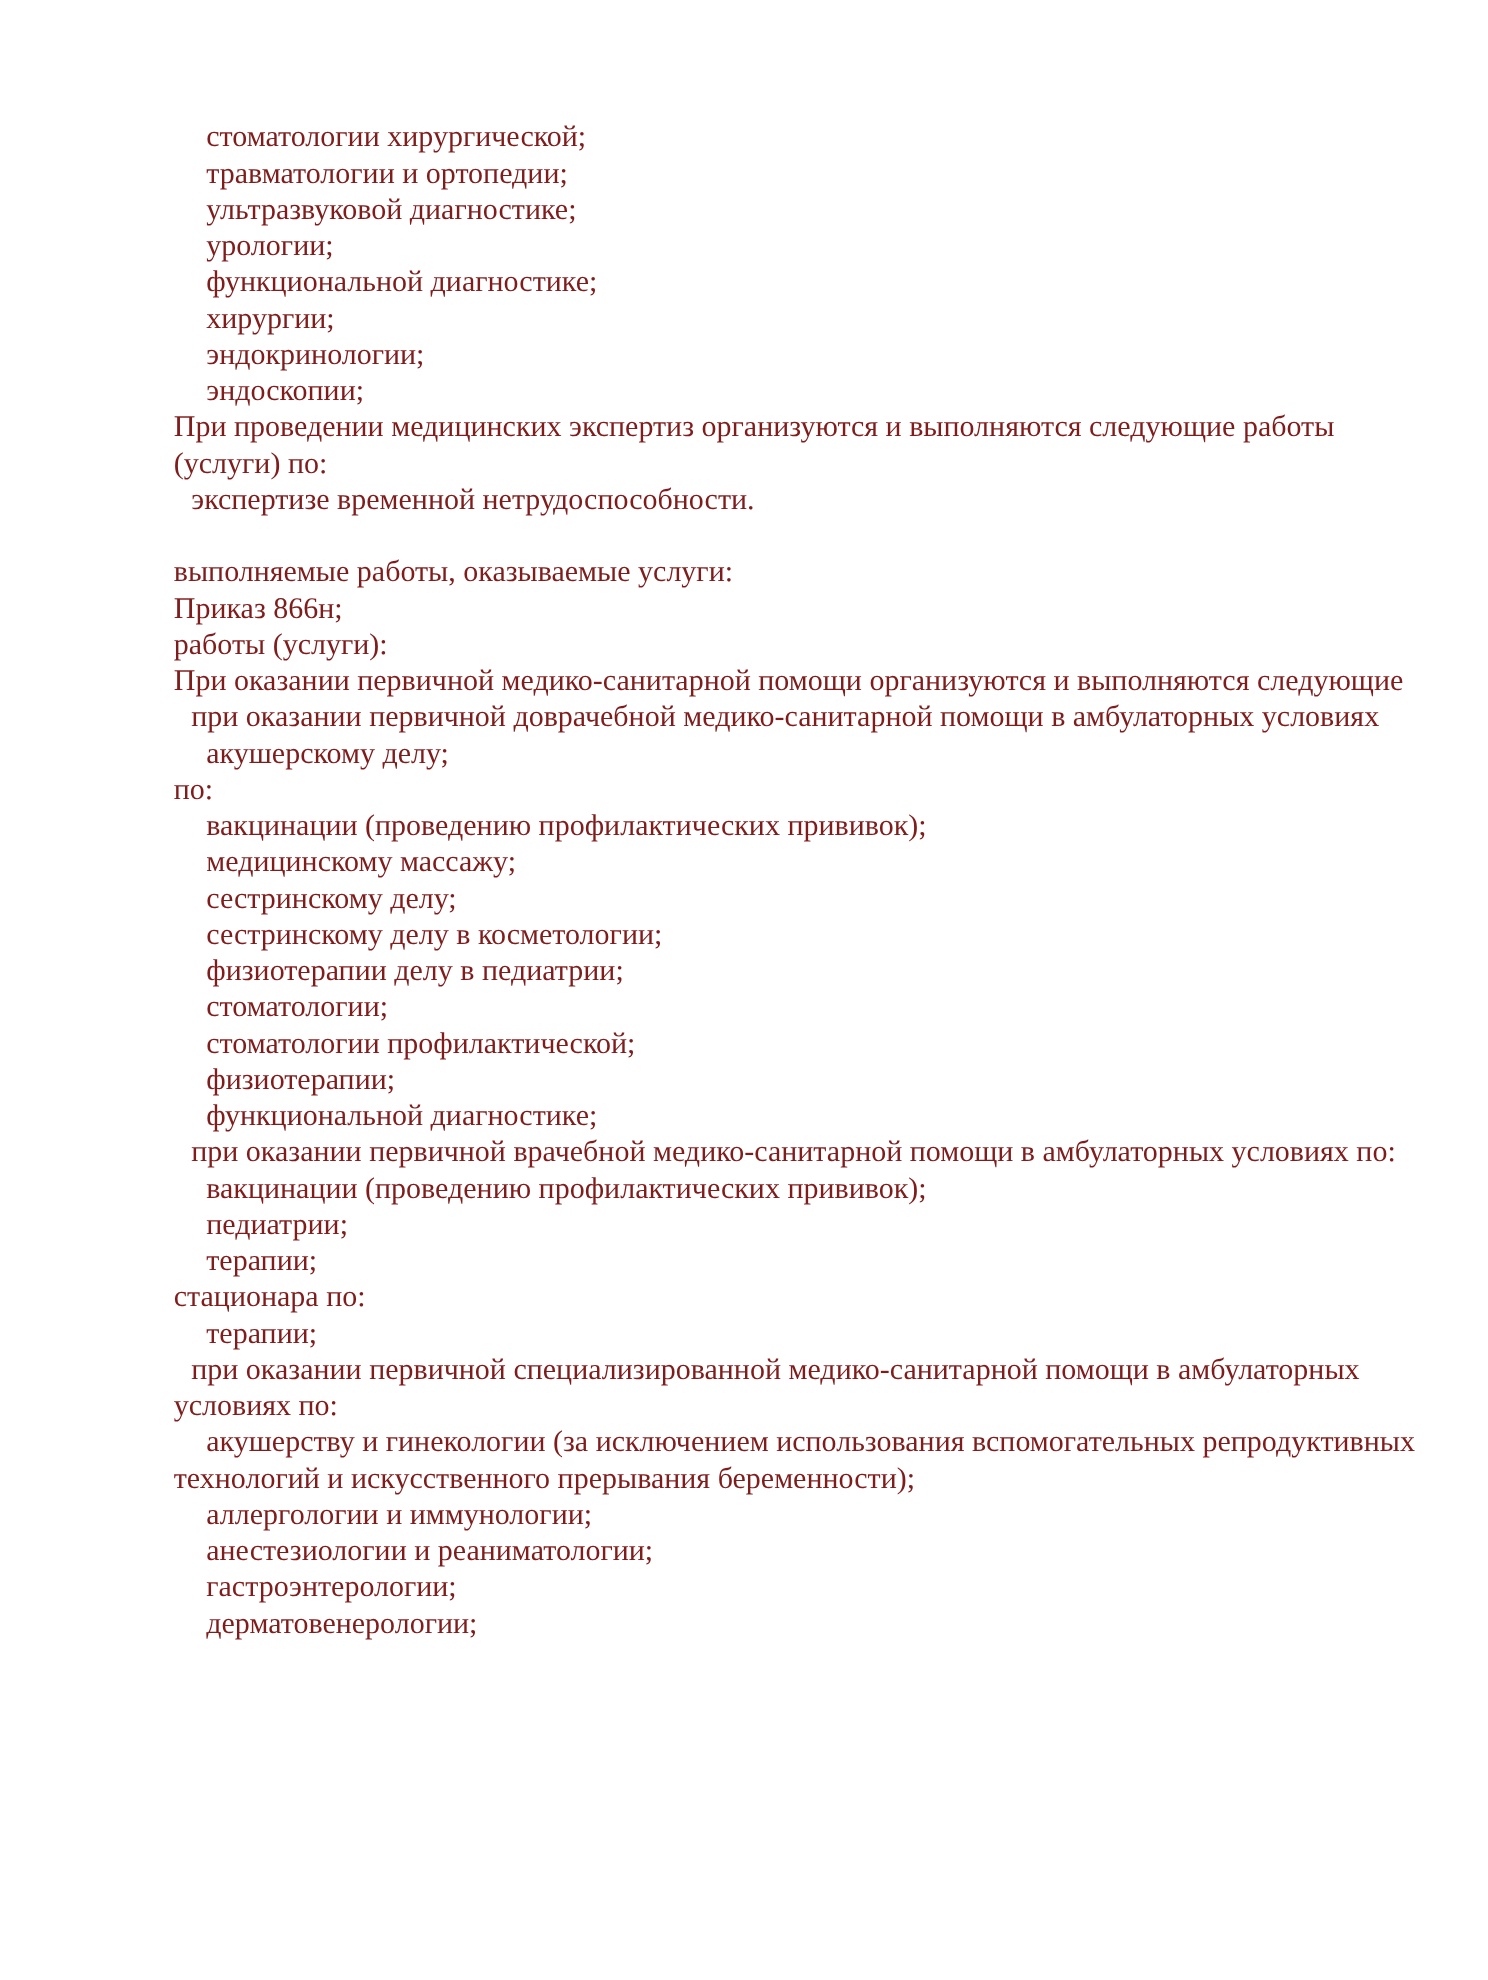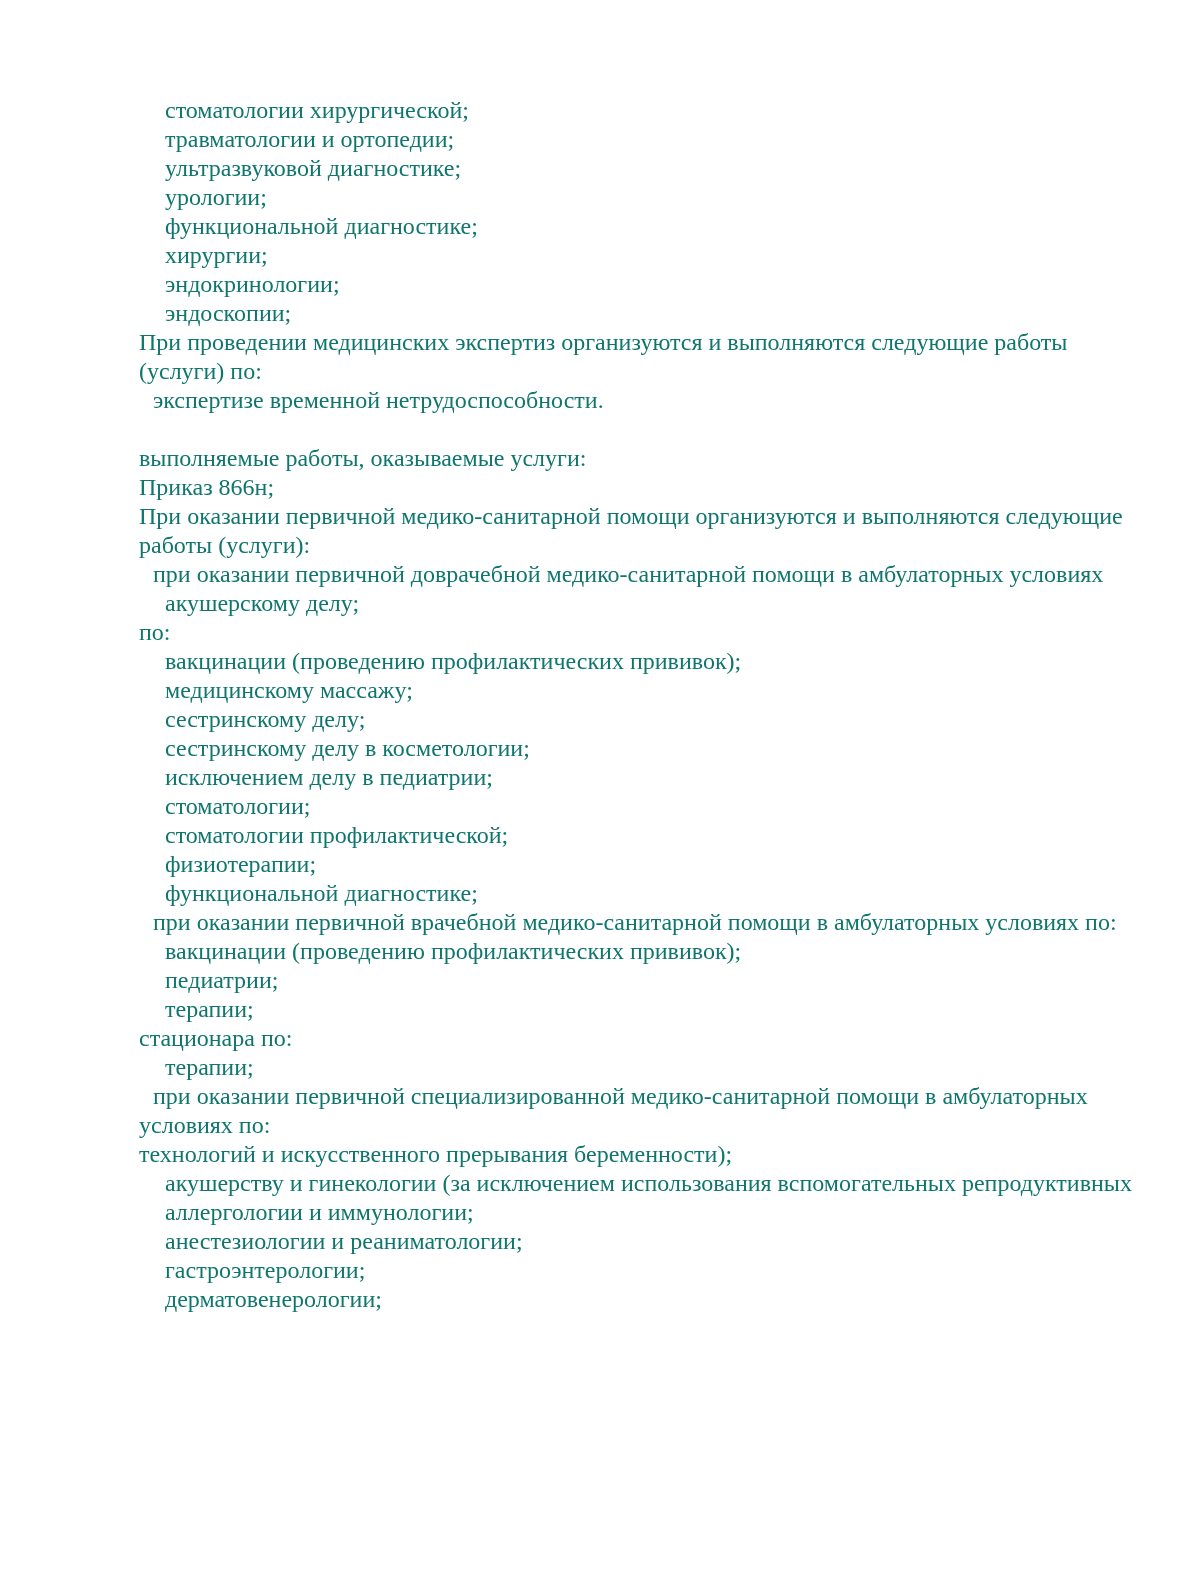--- a/index.html
+++ b/index.html
@@ -31,57 +31,57 @@
     white-space: pre;
   }
   .i0 { padding-left: 0; }
   .i1 { padding-left: 14px; font-family: Liberation Serif, serif; }
   .i2 { padding-left: 26px; }
 </style>
 </head>
 <body>
 
 <div id="page" style="background: rgb(255, 255, 255);">
-  <div id="doc-text" style="color: #0f766e;">
+  <div id="doc-text" style="color: #7f1d1d;">
       <div class="line i2">стоматологии хирургической;</div>
       <div class="line i2">травматологии и ортопедии;</div>
       <div class="line i2">ультразвуковой диагностике;</div>
       <div class="line i2">урологии;</div>
       <div class="line i2">функциональной диагностике;</div>
       <div class="line i2">хирургии;</div>
       <div class="line i2">эндокринологии;</div>
       <div class="line i2">эндоскопии;</div>
       <div class="line i0">При проведении медицинских экспертиз организуются и выполняются следующие работы</div>
       <div class="line i0">(услуги) по:</div>
       <div class="line i1">экспертизе временной нетрудоспособности.</div>
       <div class="line i0">&nbsp;</div>
       <div class="line i0">выполняемые работы, оказываемые услуги:</div>
       <div class="line i0">Приказ 866н;</div>
+      <div class="line i0">работы (услуги):</div>
       <div class="line i0">При оказании первичной медико-санитарной помощи организуются и выполняются следующие</div>
-      <div class="line i0">работы (услуги):</div>
       <div class="line i1">при оказании первичной доврачебной медико-санитарной помощи в амбулаторных условиях</div>
       <div class="line i2">акушерскому делу;</div>
       <div class="line i0">по:</div>
       <div class="line i2">вакцинации (проведению профилактических прививок);</div>
       <div class="line i2">медицинскому массажу;</div>
       <div class="line i2">сестринскому делу;</div>
       <div class="line i2">сестринскому делу в косметологии;</div>
-      <div class="line i2">исключением делу в педиатрии;</div>
+      <div class="line i2">физиотерапии делу в педиатрии;</div>
       <div class="line i2">стоматологии;</div>
       <div class="line i2">стоматологии профилактической;</div>
       <div class="line i2">физиотерапии;</div>
       <div class="line i2">функциональной диагностике;</div>
       <div class="line i1">при оказании первичной врачебной медико-санитарной помощи в амбулаторных условиях по:</div>
       <div class="line i2">вакцинации (проведению профилактических прививок);</div>
       <div class="line i2">педиатрии;</div>
       <div class="line i2">терапии;</div>
       <div class="line i0">стационара по:</div>
       <div class="line i2">терапии;</div>
       <div class="line i1">при оказании первичной специализированной медико-санитарной помощи в амбулаторных</div>
       <div class="line i0">условиях по:</div>
+      <div class="line i2">акушерству и гинекологии (за исключением использования вспомогательных репродуктивных</div>
       <div class="line i0">технологий и искусственного прерывания беременности);</div>
-      <div class="line i2">акушерству и гинекологии (за исключением использования вспомогательных репродуктивных</div>
       <div class="line i2">аллергологии и иммунологии;</div>
       <div class="line i2">анестезиологии и реаниматологии;</div>
       <div class="line i2">гастроэнтерологии;</div>
       <div class="line i2">дерматовенерологии;</div>
     </div>
 </div>
 
 </body></html>

